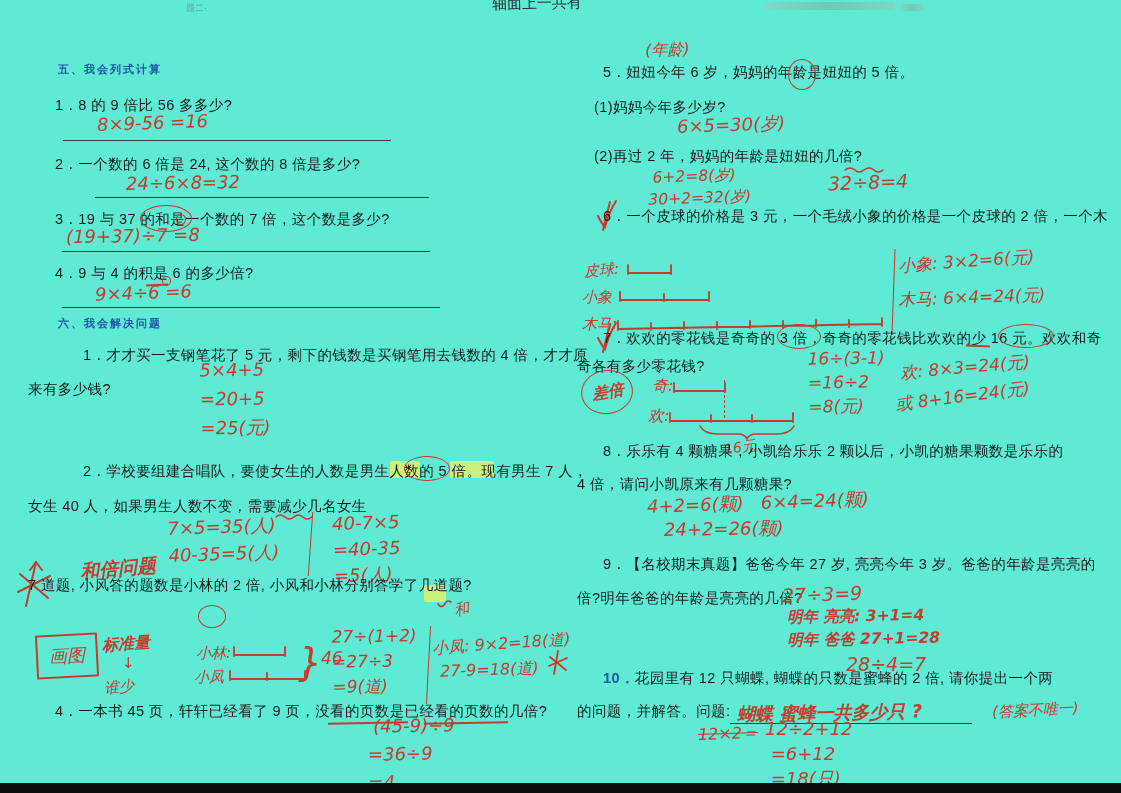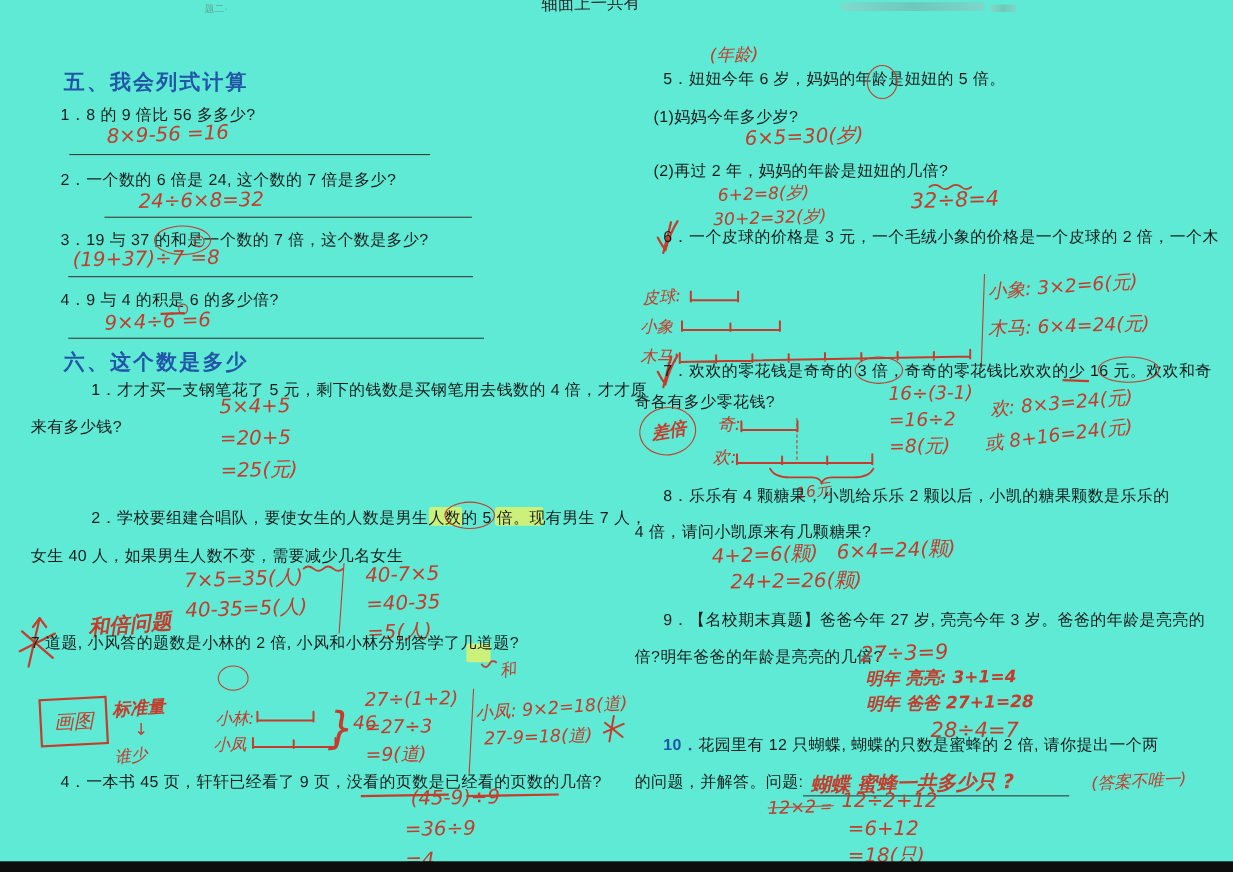--- a/index.html
+++ b/index.html
@@ -1,20 +1,20 @@
 <!DOCTYPE html>
 <html><head>
 <meta charset="utf-8">
 <style>
   html,body{margin:0;padding:0;background:#e8e8e8;}
   #page{position:relative;width:1121px;height:793px;background:#5eead4;overflow:hidden;
         font-family:"Liberation Sans","DejaVu Sans",sans-serif;}
   .abs{position:absolute;white-space:pre;}
   .q{font-size:14.5px;color:#1b1b1b;letter-spacing:.4px;line-height:1.2;}
-  .sec{font-size:19px;font-weight:bold;color:#2356a7;letter-spacing:2px;}
+  .sec{font-size:11px;font-weight:bold;color:#2356a7;letter-spacing:2px;}
   .blue{color:#2356a7;font-weight:bold;}
   .hw{color:#c63b2b;font-style:italic;font-family:"DejaVu Sans",sans-serif;line-height:1.5;}
   .frag{color:#666;}
   .ln{position:absolute;height:0;border-top:1.4px solid #3c3c3c;}
   .rln{position:absolute;height:0;border-top:2px solid #c63b2b;}
   .rvl{position:absolute;width:0;border-left:1.8px solid #c63b2b;}
   .rvl.dotted{border-left-style:dashed;}
   .rellipse{position:absolute;border:1.8px solid #c63b2b;border-radius:50%;}
   .hl{position:absolute;background:#e7f263;opacity:.8;border-radius:2px;}
   .smudge{position:absolute;background:linear-gradient(90deg,#bdbdbd,#8a8a8a,#b5b5b5);opacity:.35;border-radius:2px;}
@@ -33,37 +33,37 @@
   <div class="abs" style="left:492px;top:-6px;font-size:15px;color:#2a2a2a;transform:rotate(-1deg)">轴面上一共有</div>
   <div class="smudge" style="left:765px;top:2px;width:130px;height:8px"></div>
   <div class="smudge" style="left:900px;top:4px;width:24px;height:7px"></div>
 
   <div class="abs sec" style="left:58px;top:62px">五、我会列式计算</div>
 
   <div class="abs q" style="left:55px;top:97px">1．8 的 9 倍比 56 多多少?</div>
   <div class="abs hw" style="left:97px;top:109px;font-size:18px;transform:rotate(-2deg)">8×9-56 =16</div>
   <div class="ln" style="left:63px;top:140px;width:328px"></div>
 
-  <div class="abs q" style="left:55px;top:156px">2．一个数的 6 倍是 24, 这个数的 7 倍是多少?</div>
+  <div class="abs q" style="left:55px;top:156px">2．一个数的 6 倍是 24, 这个数的 8 倍是多少?</div>
   <div class="abs hw" style="left:126px;top:169px;font-size:18px;transform:rotate(-1deg)">24÷6×8=32</div>
   <div class="ln" style="left:95px;top:197px;width:334px"></div>
 
   <div class="abs q" style="left:55px;top:211px">3．19 与 37 的和是一个数的 7 倍，这个数是多少?</div>
   <div class="rellipse" style="left:140px;top:205px;width:50px;height:25px"></div>
   <div class="abs hw" style="left:66px;top:222px;font-size:18px;transform:rotate(-1deg)">(19+37)÷7 =8</div>
   <div class="rellipse" style="left:176px;top:214px;width:8px;height:9px"></div>
   <div class="ln" style="left:62px;top:251px;width:368px"></div>
 
   <div class="abs q" style="left:55px;top:265px">4．9 与 4 的积是 6 的多少倍?</div>
   <div class="rln" style="left:146px;top:284px;width:22px;transform:rotate(-2deg)"></div>
   <div class="abs hw" style="left:95px;top:279px;font-size:18px;transform:rotate(-2deg)">9×4÷6 =6</div>
   <div class="rellipse" style="left:162px;top:276px;width:7px;height:8px"></div>
   <div class="ln" style="left:62px;top:307px;width:378px"></div>
 
-  <div class="abs sec" style="left:58px;top:316px">六、这个数是多少</div>
+  <div class="abs sec" style="left:58px;top:316px">六、我会解决问题</div>
 
   <div class="abs q" style="left:83px;top:347px">1．才才买一支钢笔花了 5 元，剩下的钱数是买钢笔用去钱数的 4 倍，才才原</div>
   <div class="abs q" style="left:28px;top:381px">来有多少钱?</div>
   <div class="abs hw" style="left:200px;top:355px;font-size:18px;line-height:29px;transform:rotate(-1deg)">5×4+5
 =20+5
 =25(元)</div>
 
   <div class="hl" style="left:390px;top:461px;width:30px;height:17px"></div>
   <div class="hl" style="left:450px;top:461px;width:44px;height:17px"></div>
   <div class="abs q" style="left:83px;top:463px">2．学校要组建合唱队，要使女生的人数是男生人数的 5 倍。现有男生 7 人，</div>

